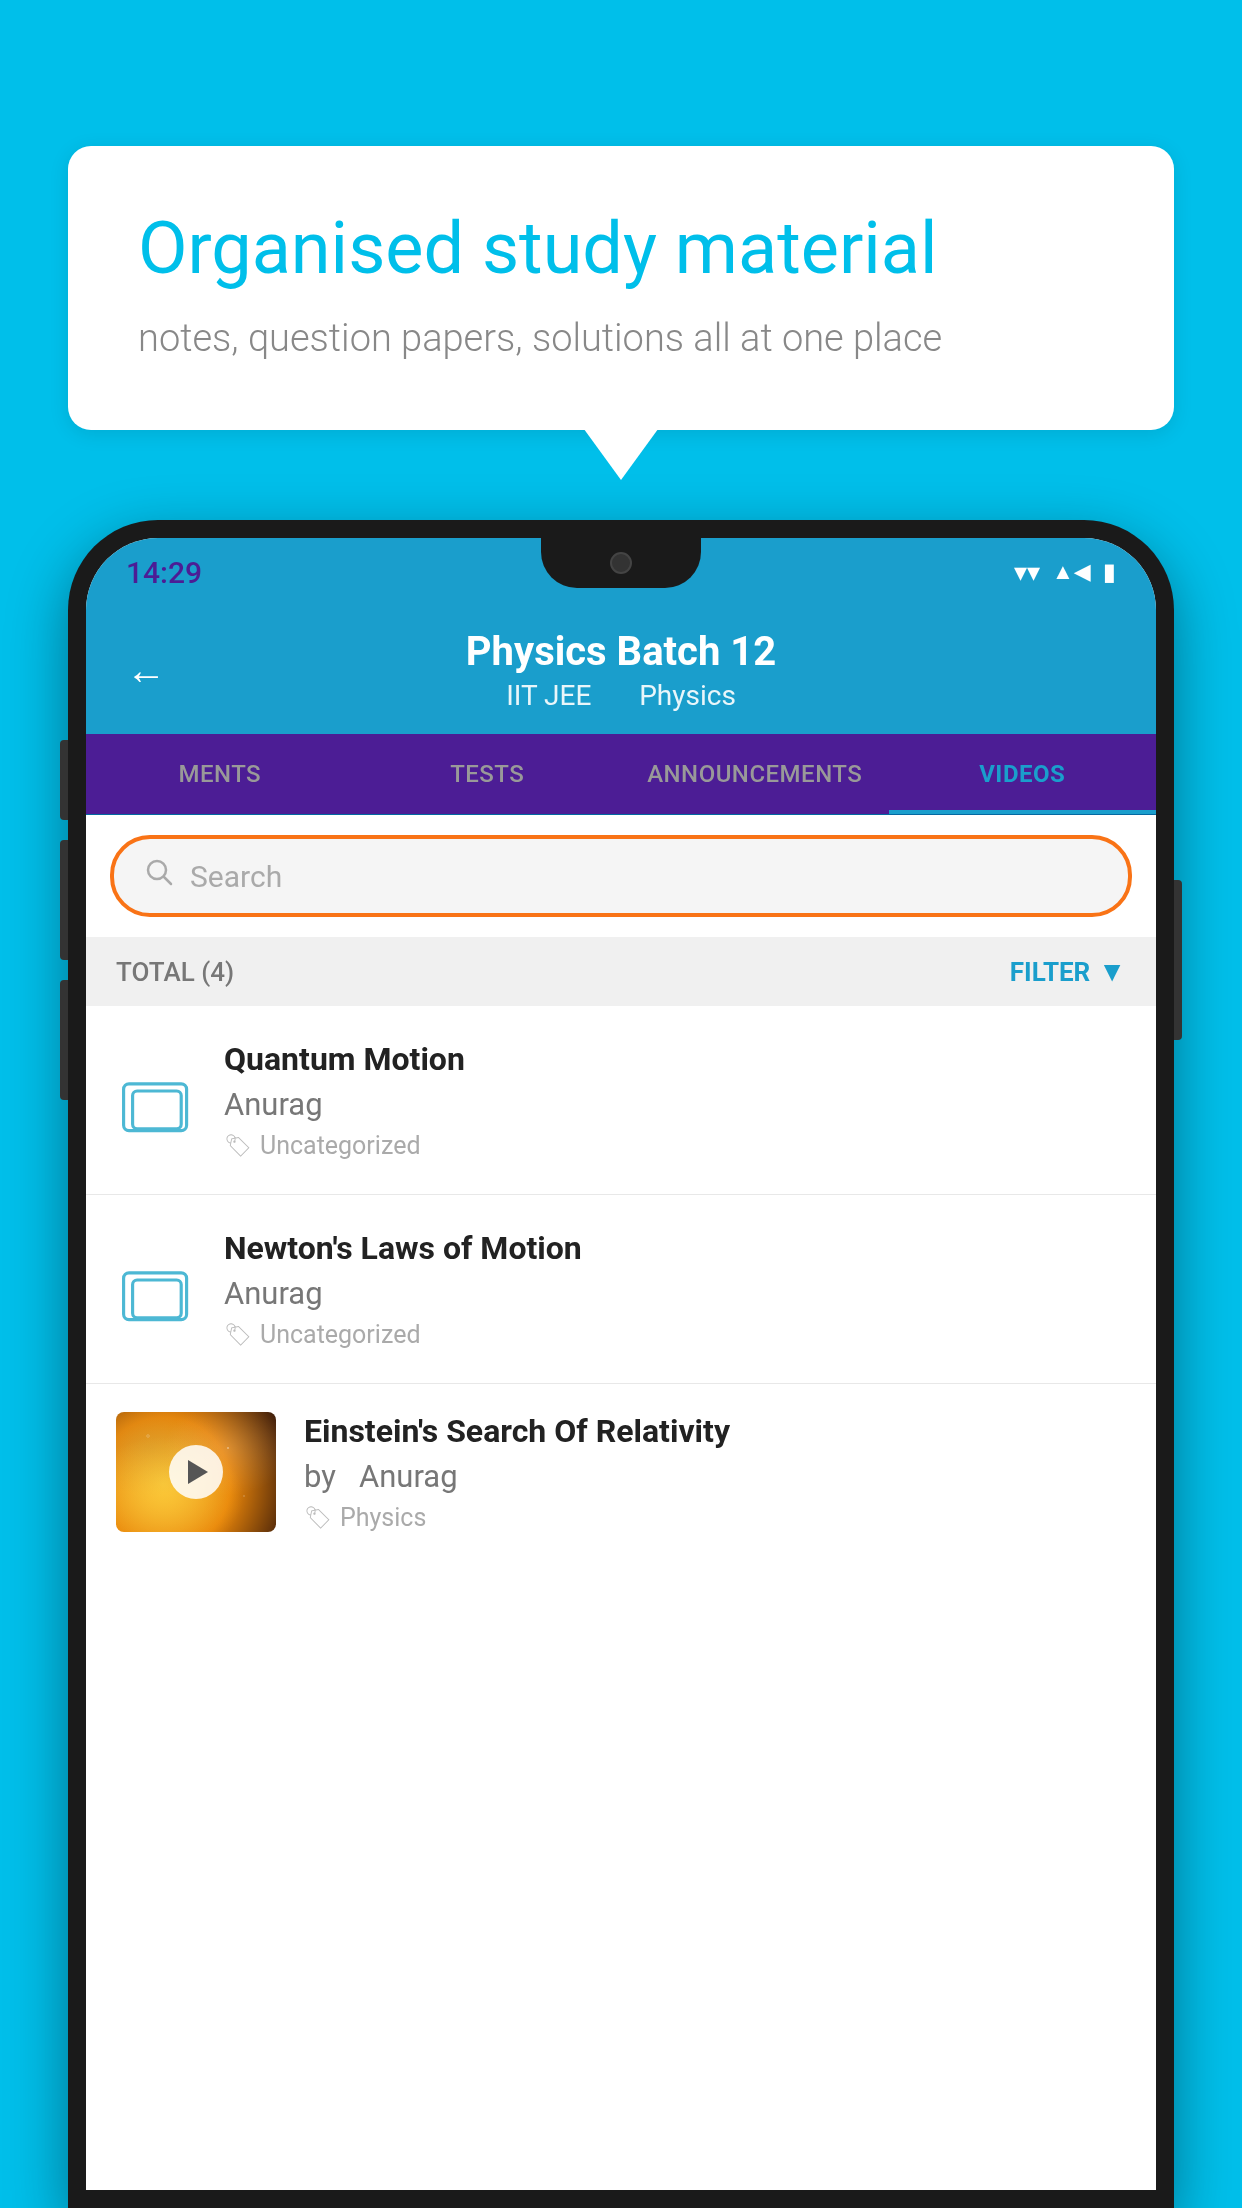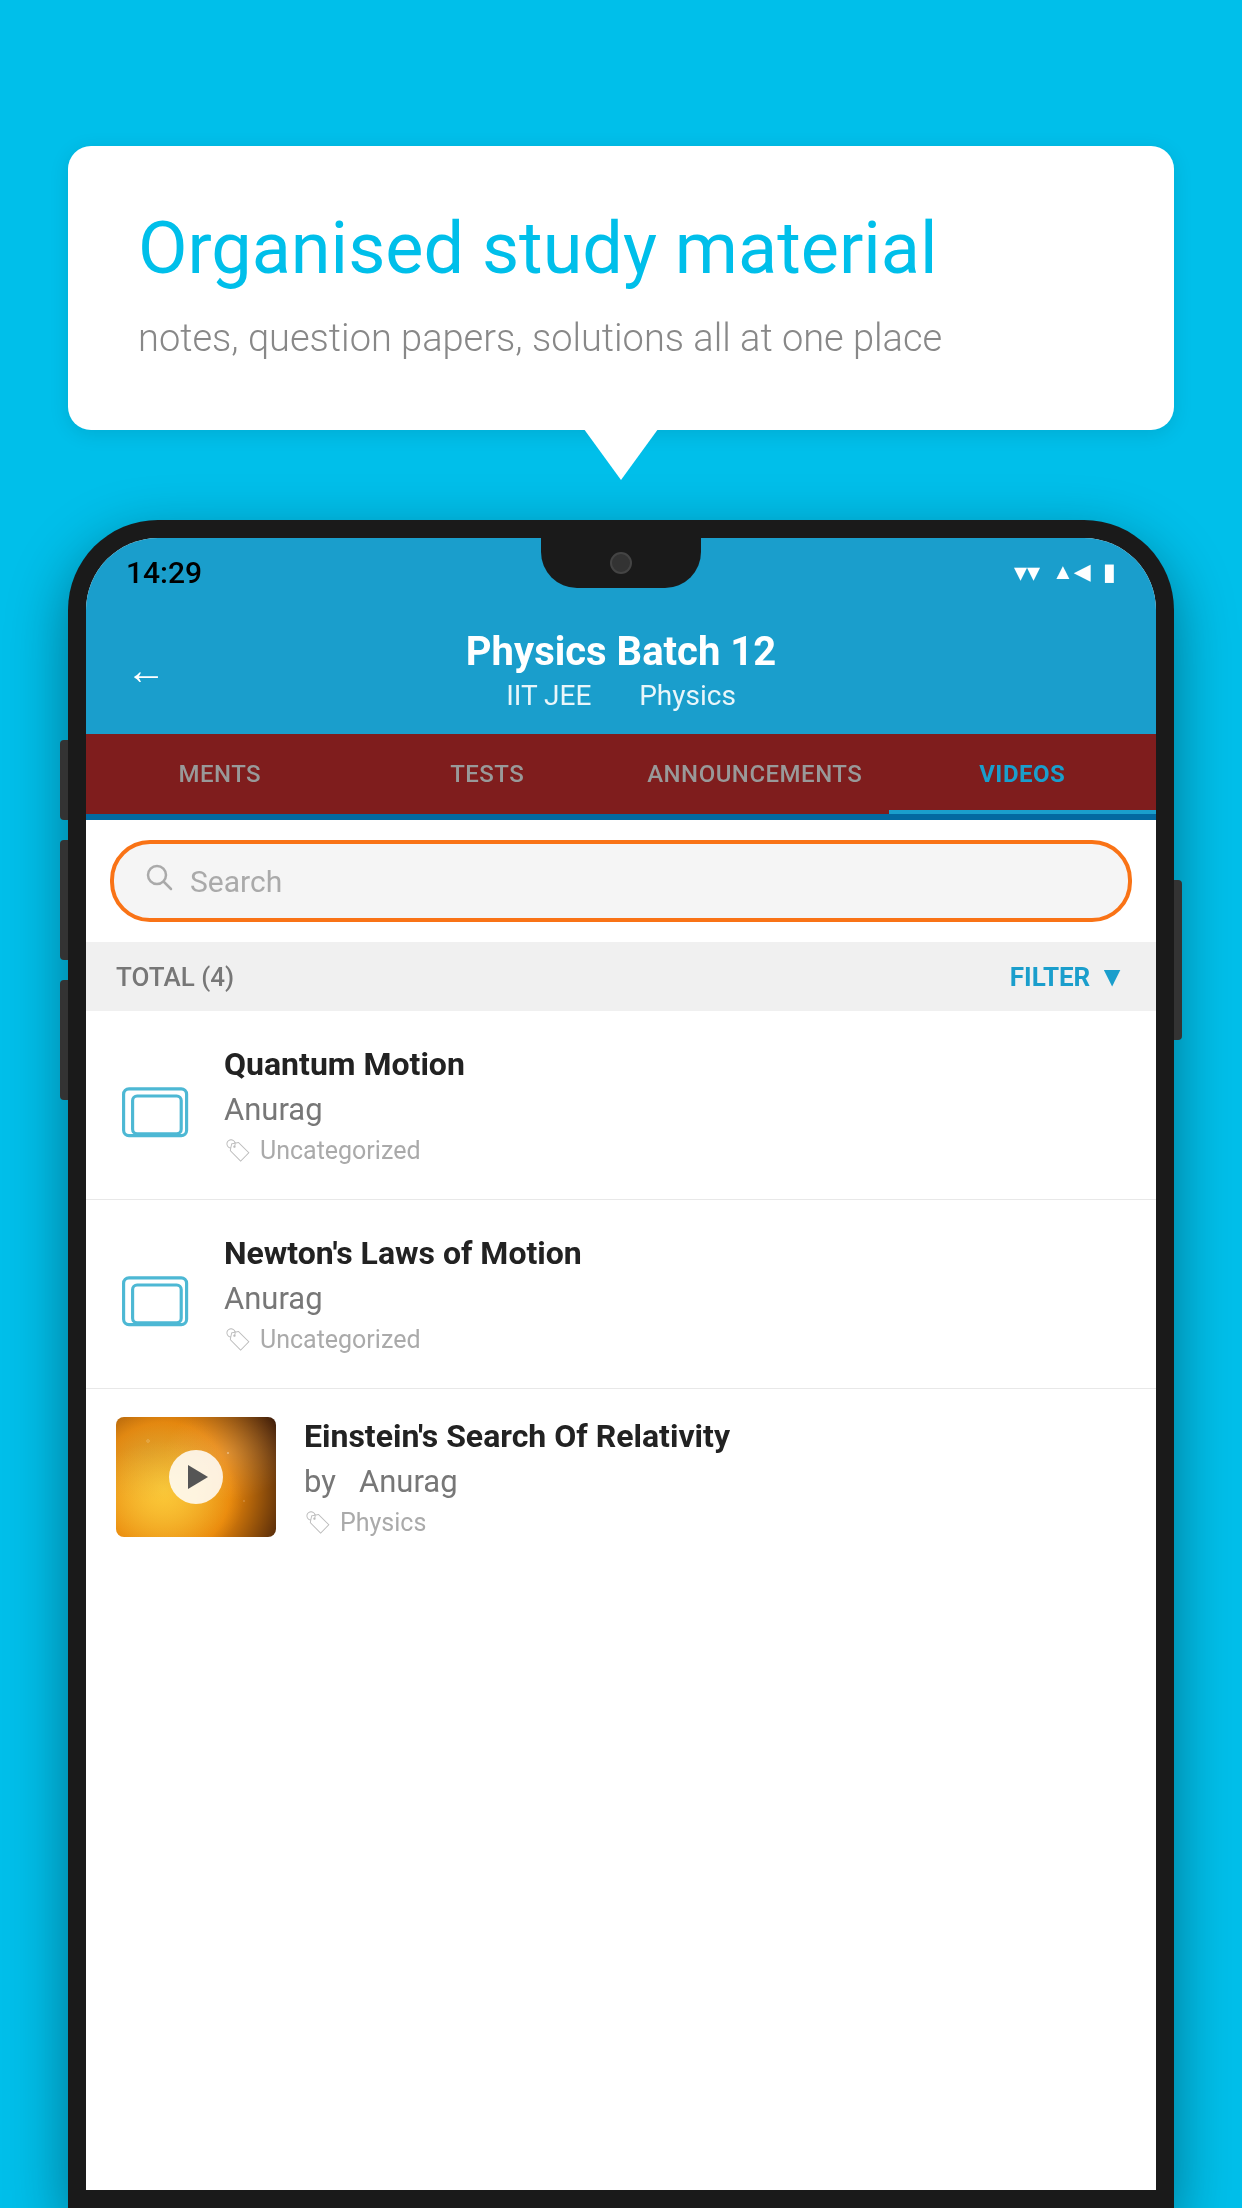--- a/index.html
+++ b/index.html
@@ -77,21 +77,21 @@
     .status-bar {
       background: #1a9ecc;
       height: 68px;
       display: flex;
       align-items: center;
       justify-content: space-between;
       padding: 0 40px;
       flex-shrink: 0;
     }
     .status-time {
-      color: #000000;
+      color: #4c1d95;
       font-size: 30px;
       font-weight: 500;
     }
     .status-icons {
       display: flex;
       align-items: center;
       gap: 12px;
     }
 
     
@@ -145,22 +145,22 @@
       font-size: 28px;
       margin-top: 4px;
     }
     .app-header-subtitle span {
       margin: 0 10px;
     }
 
     
     .tabs {
       display: flex;
-      background: #7f1d1d;
-      border-bottom: 6px solid #0369a1;
+      background: #4c1d95;
+      border-bottom: 1px solid #0369a1;
       flex-shrink: 0;
     }
     .tab {
       flex: 1;
       text-align: center;
       padding: 26px 8px;
       font-size: 24px;
       font-weight: 500;
       color: #999;
       letter-spacing: 0.5px;

